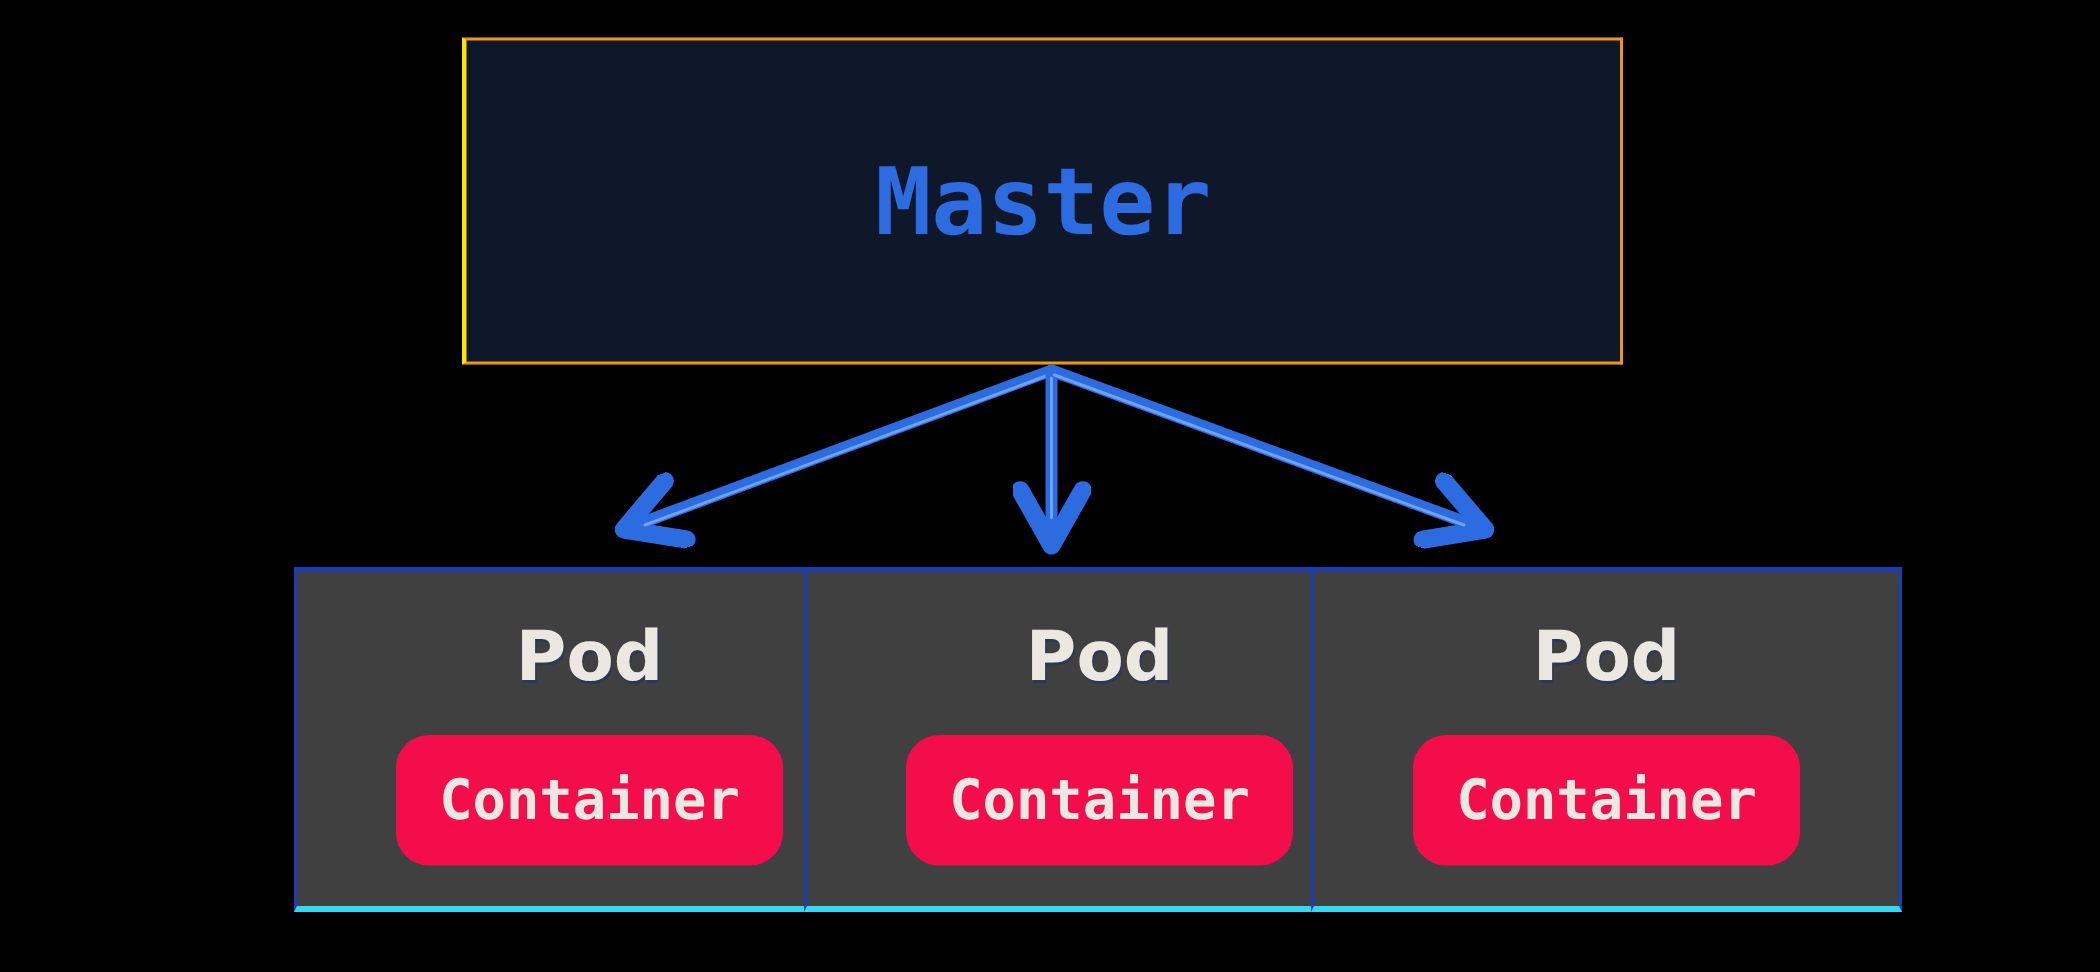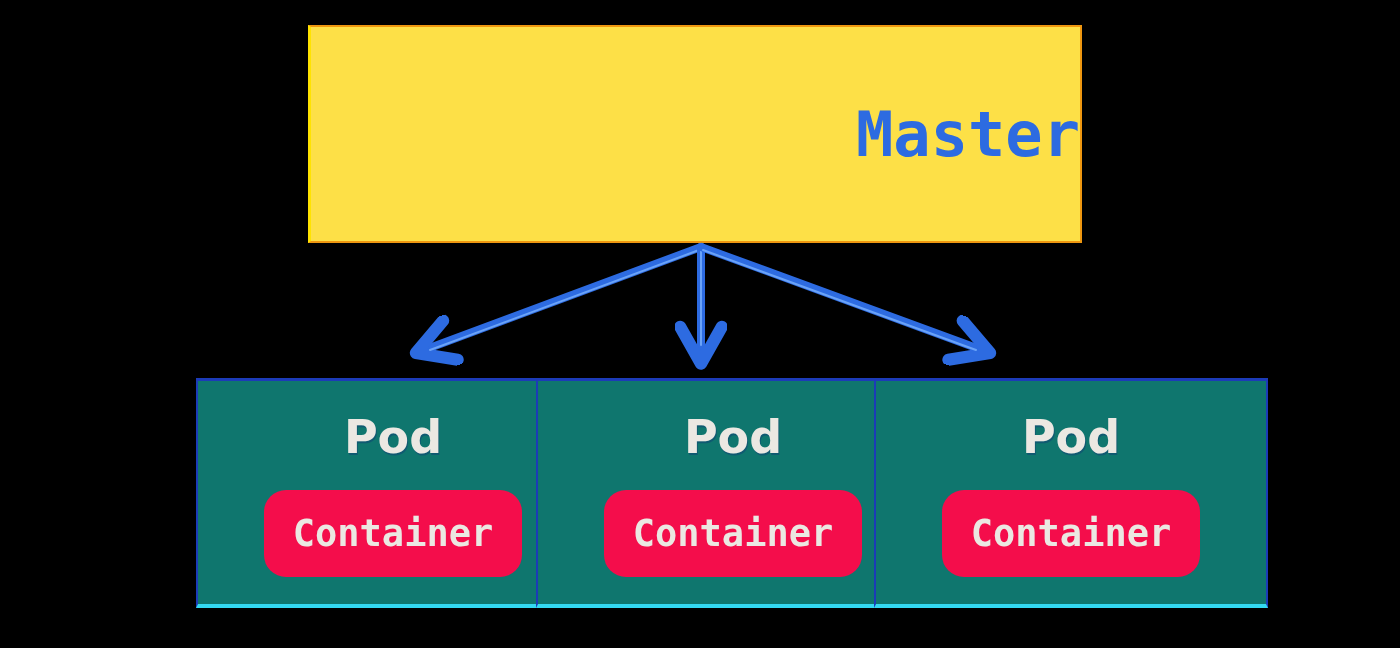--- a/index.html
+++ b/index.html
@@ -16,27 +16,27 @@
     font-family: "DejaVu Sans", sans-serif;
   }
 
   
   .master-box {
     position: absolute;
     left: 308px;
     top: 25px;
     width: 774px;
     height: 218px;
-    background: #fde047;
+    background: #0f172a;
     border: 2px solid #EF9710;
     border-left: 3px solid #FFE300;
     box-sizing: border-box;
     display: flex;
     align-items: center;
-    justify-content: flex-end;
+    justify-content: center;
   }
   .master-label {
     font-family: "DejaVu Sans Mono", monospace;
     font-weight: bold;
     font-size: 62px;
     color: #2D6BE1;
     letter-spacing: 0px;
   }
 
   
@@ -48,21 +48,21 @@
     height: 648px;
     pointer-events: none;
   }
 
   
   .pod {
     position: absolute;
     top: 378px;
     width: 394px;
     height: 230px;
-    background: #0f766e;
+    background: #404040;
     border-top: 3px solid #1C3BB8;
     border-left: 2px solid #1C3BB8;
     border-right: 2px solid #1C3BB8;
     border-bottom: 4px solid #33D9F1;
     box-sizing: border-box;
     display: flex;
     flex-direction: column;
     align-items: center;
   }
   .pod-1 { left: 196px; }

